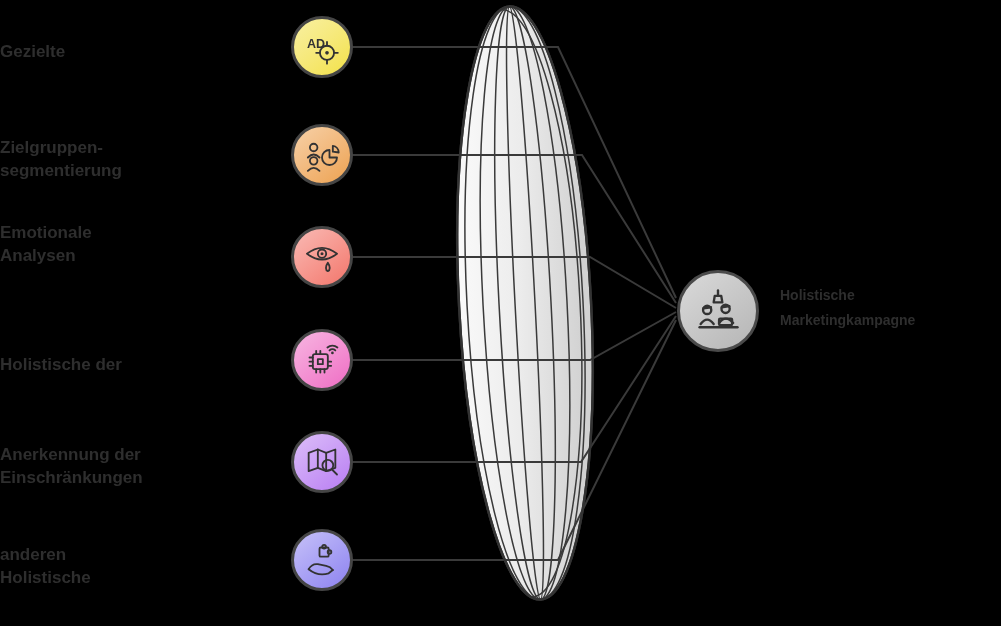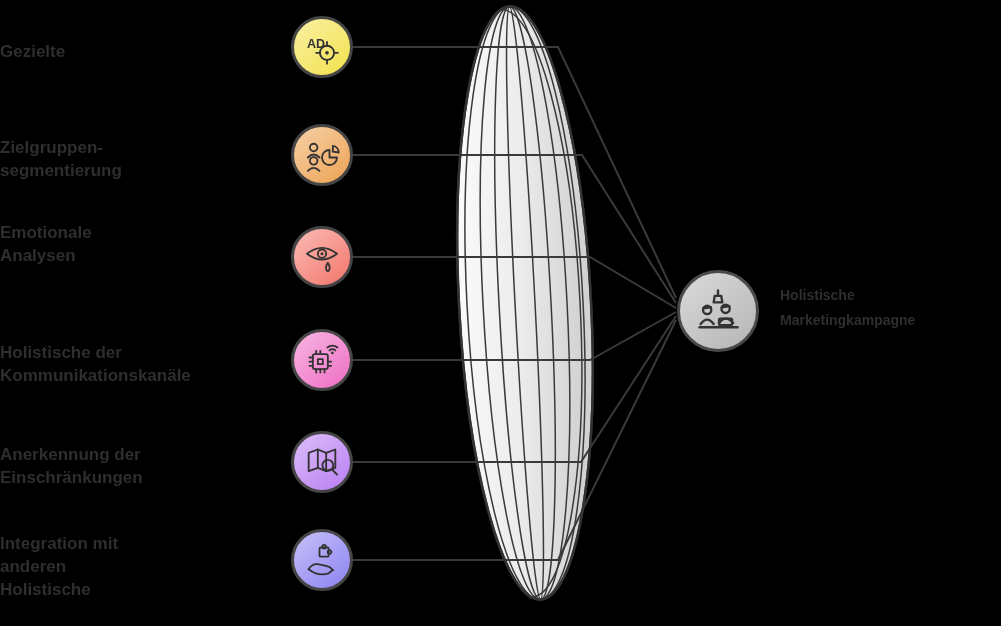--- a/index.html
+++ b/index.html
@@ -113,21 +113,20 @@
     <svg viewBox="0 0 48 48">
       <path class="ic" d="M6,20 Q24,6 42,20 Q24,34 6,20 Z"></path>
       <circle class="ic" cx="24" cy="20" r="5"></circle>
       <circle class="icf" cx="24" cy="20" r="1.8"></circle>
       <path class="ic" d="M31,31 C34,35 34,40 31,41 C28,40 28,35 31,31 Z"></path>
     </svg>
   </div>
 
   <div class="row-label" style="top:364px">
     <span>Holistische der</span>
-    <span>Kommunikationskanäle</span>
   </div>
   <div class="bubble" style="top: 329px; background: linear-gradient(140deg, color-mix(in srgb, rgb(238, 108, 196), rgb(255, 255, 255)), rgb(238, 108, 196));">
     <svg viewBox="0 0 48 48">
       <rect class="ic" x="13" y="17" width="18" height="18" rx="2.5"></rect>
       <rect class="ic" x="19" y="23" width="6" height="6"></rect>
       <line class="ic" x1="9" y1="21" x2="13" y2="21"></line>
         <line class="ic" x1="9" y1="26" x2="13" y2="26"></line>
         <line class="ic" x1="9" y1="31" x2="13" y2="31"></line>
       <line class="ic" x1="17" y1="35" x2="17" y2="39"></line>
         <line class="ic" x1="22" y1="35" x2="22" y2="39"></line>
@@ -150,21 +149,20 @@
     <svg viewBox="0 0 48 48">
       <path class="ic" d="M8,13 L19,9 L29,13 L40,9 L40,31 L29,35 L19,31 L8,35 Z"></path>
       <line class="ic" x1="19" y1="9" x2="19" y2="31"></line>
       <line class="ic" x1="29" y1="13" x2="29" y2="35"></line>
       <circle class="ic" cx="31" cy="28" r="6.5"></circle>
       <line class="ic" x1="36" y1="33" x2="42" y2="39"></line>
     </svg>
   </div>
 
   <div class="row-label" style="top:566px">
-    <span>Integration mit</span>
     <span>anderen</span>
     <span>Holistische</span>
   </div>
   <div class="bubble" style="top: 529px; background: linear-gradient(140deg, color-mix(in srgb, rgb(142, 130, 240), rgb(255, 255, 255)), rgb(142, 130, 240));">
     <svg viewBox="0 0 48 48">
       <rect class="ic" x="21" y="9" width="11" height="11" rx="1.5"></rect>
       <circle class="ic" cx="26.5" cy="8" r="2.2"></circle>
       <circle class="ic" cx="33" cy="14.5" r="2.2"></circle>
       <path class="ic" d="M8,35 Q12,28 19,29 L29,31 Q34,32 37,36"></path>
       <path class="ic" d="M8,35 Q19,44 32,40 L37,36"></path>

